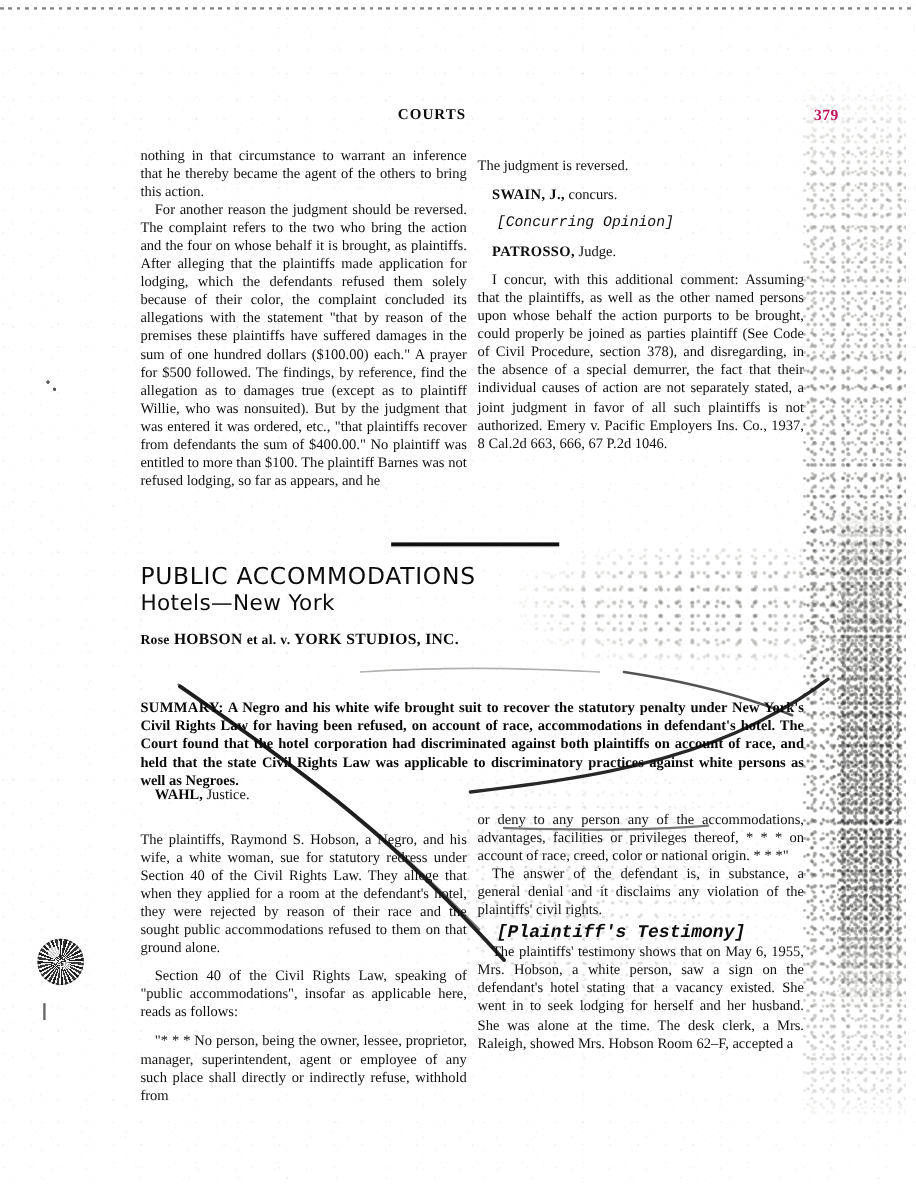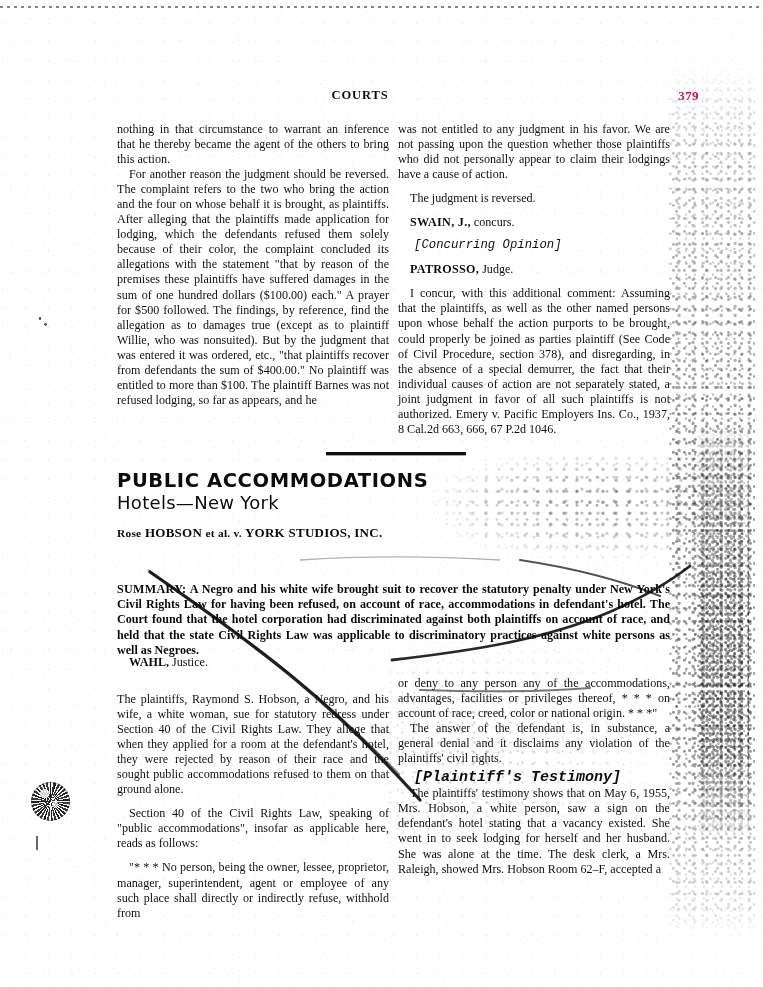--- a/index.html
+++ b/index.html
@@ -222,21 +222,21 @@
     left: 326px; top: 452px;
     width: 140px; height: 3px;
     background: #141414;
     box-shadow: 0 1px 0 rgba(0,0,0,.35);
   }
 
   
   .topic-block { position: absolute; left: 117px; top: 470px; width: 420px; }
   .topic-main {
     font-family: "DejaVu Sans", sans-serif;
-    font-weight: 700;
+    font-weight: 400;
     font-size: 19.5px;
     letter-spacing: .6px;
     color: #101010;
     line-height: 22px;
   }
   .topic-sub {
     font-family: "DejaVu Sans", sans-serif;
     font-weight: 400;
     font-size: 18px;
     letter-spacing: .3px;
@@ -302,21 +302,20 @@
     <div class="head-title">COURTS</div>
     <div class="head-folio">379</div>
   </div>
 
   <div class="col col-left" style="top:122px;">
     <p class="no-indent">nothing in that circumstance to warrant an inference that he thereby became the agent of the others to bring this action.</p>
     <p>For another reason the judgment should be reversed. The complaint refers to the two who bring the action and the four on whose behalf it is brought, as plaintiffs. After alleging that the plaintiffs made application for lodging, which the defendants refused them solely because of their color, the complaint concluded its allegations with the statement "that by reason of the premises these plaintiffs have suffered damages in the sum of one hundred dollars ($100.00) each." A prayer for $500 followed. The findings, by reference, find the allegation as to damages true (except as to plaintiff Willie, who was nonsuited). But by the judgment that was entered it was ordered, etc., "that plaintiffs recover from defendants the sum of $400.00." No plaintiff was entitled to more than $100. The plaintiff Barnes was not refused lodging, so far as appears, and he</p>
   </div>
 
   <div class="col col-right" style="top:122px;">
-    <p class="no-indent">was not entitled to any judgment in his favor. We are not passing upon the question whether those plaintiffs who did not personally appear to claim their lodgings have a cause of action.</p>
     <p class="gap">The judgment is reversed.</p>
 
     <div class="judge-line">
       <b>SWAIN, J.,</b><span> concurs.</span>
     </div>
 
     <div class="bracket-ital">[Concurring Opinion]</div>
 
     <div class="judge-line">
       <b>PATROSSO,</b><span> Judge.</span>

